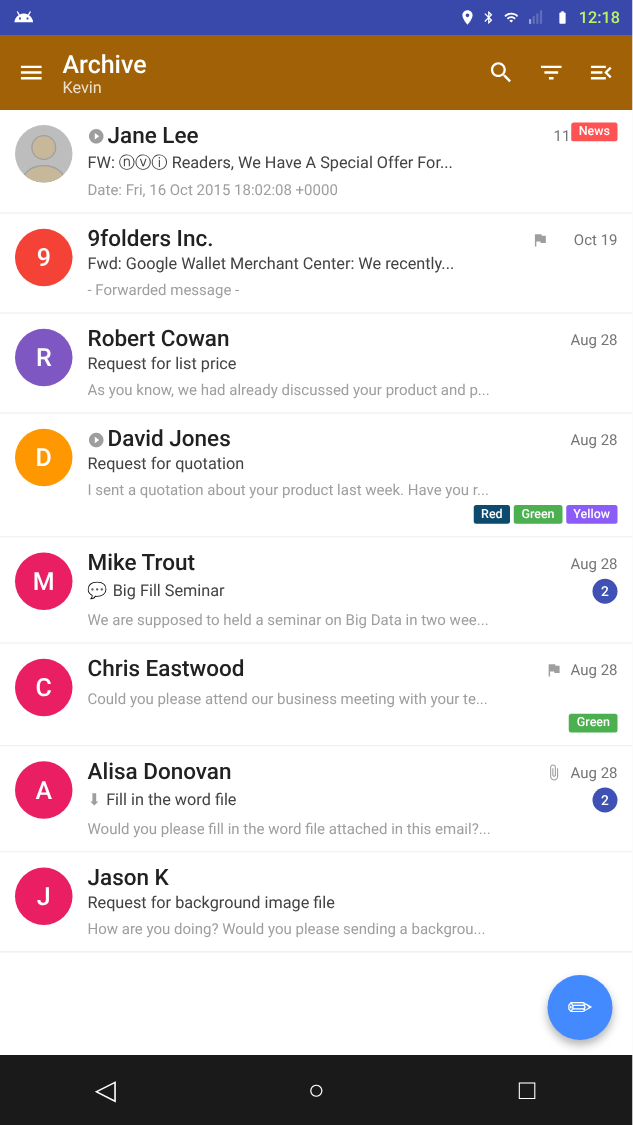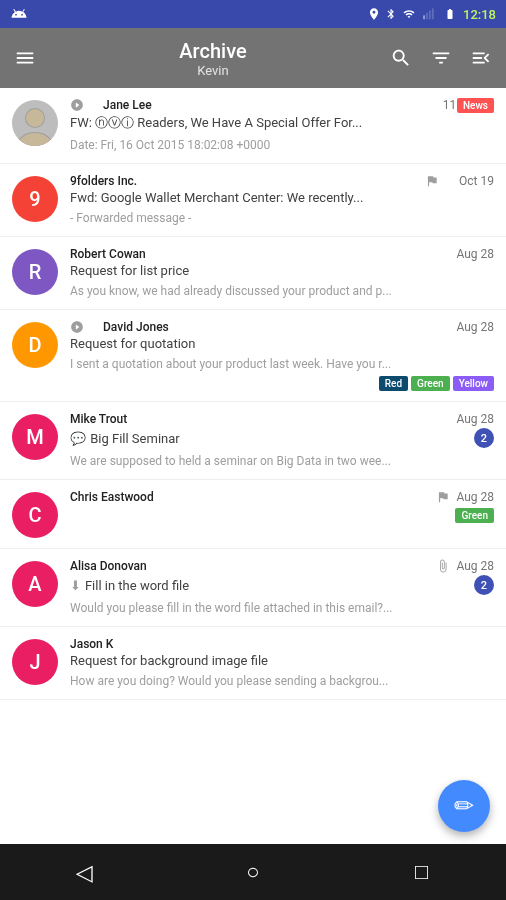--- a/index.html
+++ b/index.html
@@ -19,27 +19,26 @@
       display: flex;
       align-items: center;
       justify-content: space-between;
       padding: 0 10px;
     }
     .status-bar-left { display: flex; align-items: center; }
     .status-bar-right { display: flex; align-items: center; gap: 4px; font-size: 12px; color: #bef264; }
 
     
     .app-bar {
-      background: #737373;
+      background: #a16207;
       height: 60px;
       display: flex;
       align-items: center;
       padding: 0 14px;
       gap: 14px;
-      text-align: center;
     }
     .app-bar-title-group { flex: 1; }
     .app-bar-title { color: white; font-size: 20px; font-weight: 500; }
     .app-bar-subtitle { color: rgba(255,255,255,0.8); font-size: 13px; }
     .app-bar-icons { display: flex; align-items: center; gap: 18px; }
     .icon-btn { color: white; cursor: pointer; display: flex; align-items: center; justify-content: center; }
 
     
     .email-list { background: white; overflow-y: auto; height: calc(900px - 28px - 60px - 56px); }
 
@@ -71,26 +70,26 @@
 
     .email-content { flex: 1; min-width: 0; }
 
     .email-header {
       display: flex;
       align-items: center;
       justify-content: space-between;
       margin-bottom: 2px;
     }
     .sender-name {
-      font-size: 12px;
+      font-size: 18px;
       font-weight: 500;
       color: #212121;
       display: flex;
       align-items: center;
-      gap: 19px;
+      gap: 2px;
     }
 
     .email-subject-row {
       display: flex;
       align-items: center;
       justify-content: space-between;
       margin-bottom: 2px;
     }
     .email-subject {
       font-size: 13px;
@@ -396,20 +395,21 @@
 
           <span>Chris Eastwood</span>
         </div>
         <div style="display:flex;align-items:center;gap:6px;">
       <svg width="14" height="14" viewBox="0 0 24 24" fill="#9e9e9e">
               <path d="M14.4 6L14 4H5v17h2v-7h5.6l.4 2h7V6z"></path>
             </svg>
       <span style="font-size:12px;color:#757575;">Aug 28</span>
     </div>
       </div>
+      <span class="email-preview">Could you please attend our business meeting with your te...</span>
       <div class="badge-row">
           <span class="tag-badge" style="background:#4caf50;">Green</span>
         </div>
     </div>
 
   </div>
     <div class="email-item">
     <div class="avatar" style="background:#e91e63;">A</div>
     <div class="email-content">
       <div class="email-header">

